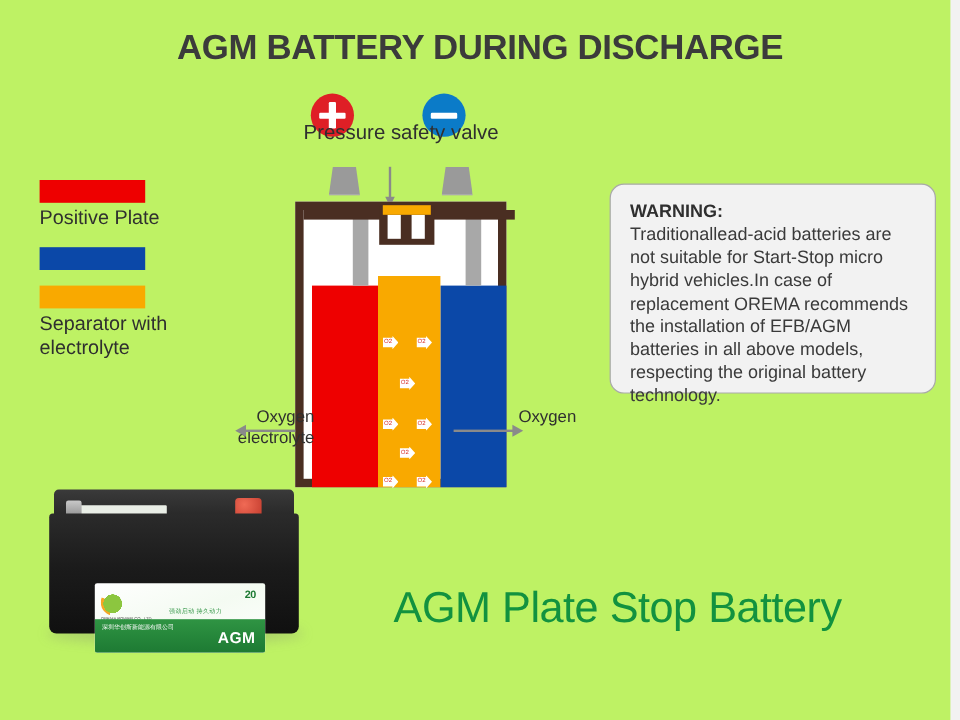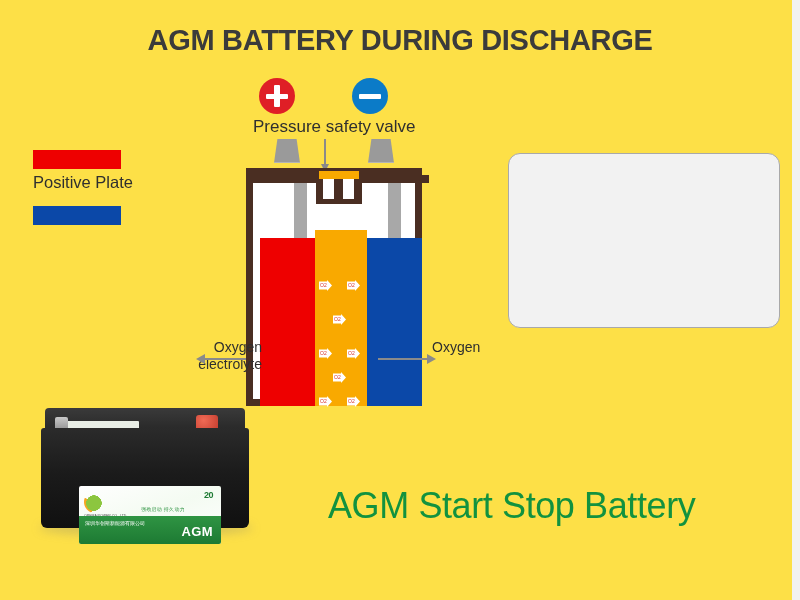--- a/index.html
+++ b/index.html
@@ -5,21 +5,21 @@
   * { box-sizing: border-box; margin: 0; padding: 0; }
   html, body {
     width: 800px; height: 600px;
     font-family: "Liberation Sans", sans-serif;
     background: #f2f2f2;
     overflow: hidden;
   }
   #stage {
     position: relative;
     width: 792px; height: 600px;
-    background: #fde047;
+    background: #bef264;
   }
 
   
   #title {
     position: absolute;
     top: 24px; left: 0; width: 800px;
     text-align: center;
     font-size: 29px;
     font-weight: bold;
     letter-spacing: -0.3px;
@@ -64,21 +64,21 @@
     position: absolute;
     left: 15.25px; top: 7px;
     width: 5.5px; height: 22px;
     background: #ffffff;
     border-radius: 1px;
   }
 
   
   #valve-caption {
     position: absolute;
-    left: 253px; top: 117px;
+    left: 253px; top: 101px;
     font-size: 17px;
     color: #2f2f2f;
     white-space: nowrap;
   }
   #valve-arrow {
     position: absolute;
     left: 324px; top: 139px;
     width: 2px; height: 26px;
     background: #8a8a8a;
   }
@@ -382,20 +382,25 @@
 
   <div id="title">AGM BATTERY DURING DISCHARGE</div>
 
   <div id="legend">
     <div class="legend-item">
       <span class="legend-swatch" style="background:#ee0000"></span>
       <span class="legend-label">Positive Plate</span>
     </div>
     <div class="legend-item">
       <span class="legend-swatch" style="background:#0b48a8"></span>
+    </div>
+    <div class="legend-item">
+      <span class="legend-swatch" style="background:#f9a900"></span>
+      <span class="legend-label">Separator with</span><br>
+      <span class="legend-label">electrolyte</span>
     </div>
   </div>
 
   <div class="badge" id="badge-positive">
     <span class="bar-h"></span>
     <span class="bar-v"></span>
   </div>
   <div class="badge" id="badge-negative">
     <span class="bar-h"></span>
   </div>
@@ -434,20 +439,22 @@
     <span>electrolyte</span>
   </div>
   <div class="flow-arrow" id="arrow-left"></div>
 
   <div class="flow-label" id="label-recombination">
     <span>Oxygen</span><br>
   </div>
   <div class="flow-arrow" id="arrow-right"></div>
 
   <div id="warning-box">
+    <div id="warning-title">WARNING:</div>
+    <div id="warning-body">Traditionallead-acid batteries are not suitable for Start-Stop micro hybrid vehicles.In case of replacement OREMA recommends the installation of EFB/AGM batteries in all above models, respecting the original battery technology.</div>
   </div>
 
   <div id="product">
     <div id="product-shadow"></div>
     <div id="product-lid">
       <div id="product-lid-plate"></div>
       <div class="vent-cap" id="vent-a"></div>
       <div class="vent-cap" id="vent-b"></div>
       <div class="vent-cap" id="vent-c"></div>
     </div>
@@ -459,15 +466,15 @@
         <div id="label-20">20</div>
         <div id="label-cn-top">强劲启动 持久动力</div>
         <div id="label-brand-cn">OREMA POWER CO., LTD</div>
         <div id="label-green-band"></div>
         <div id="label-cn-company">深圳华创斯新能源有限公司</div>
         <div id="label-agm">AGM</div>
       </div>
     </div>
   </div>
 
-  <div id="tagline">AGM Start Stop Battery</div>
+  <div id="tagline">AGM Plate Stop Battery</div>
 
 </div>
 
 </body></html>

